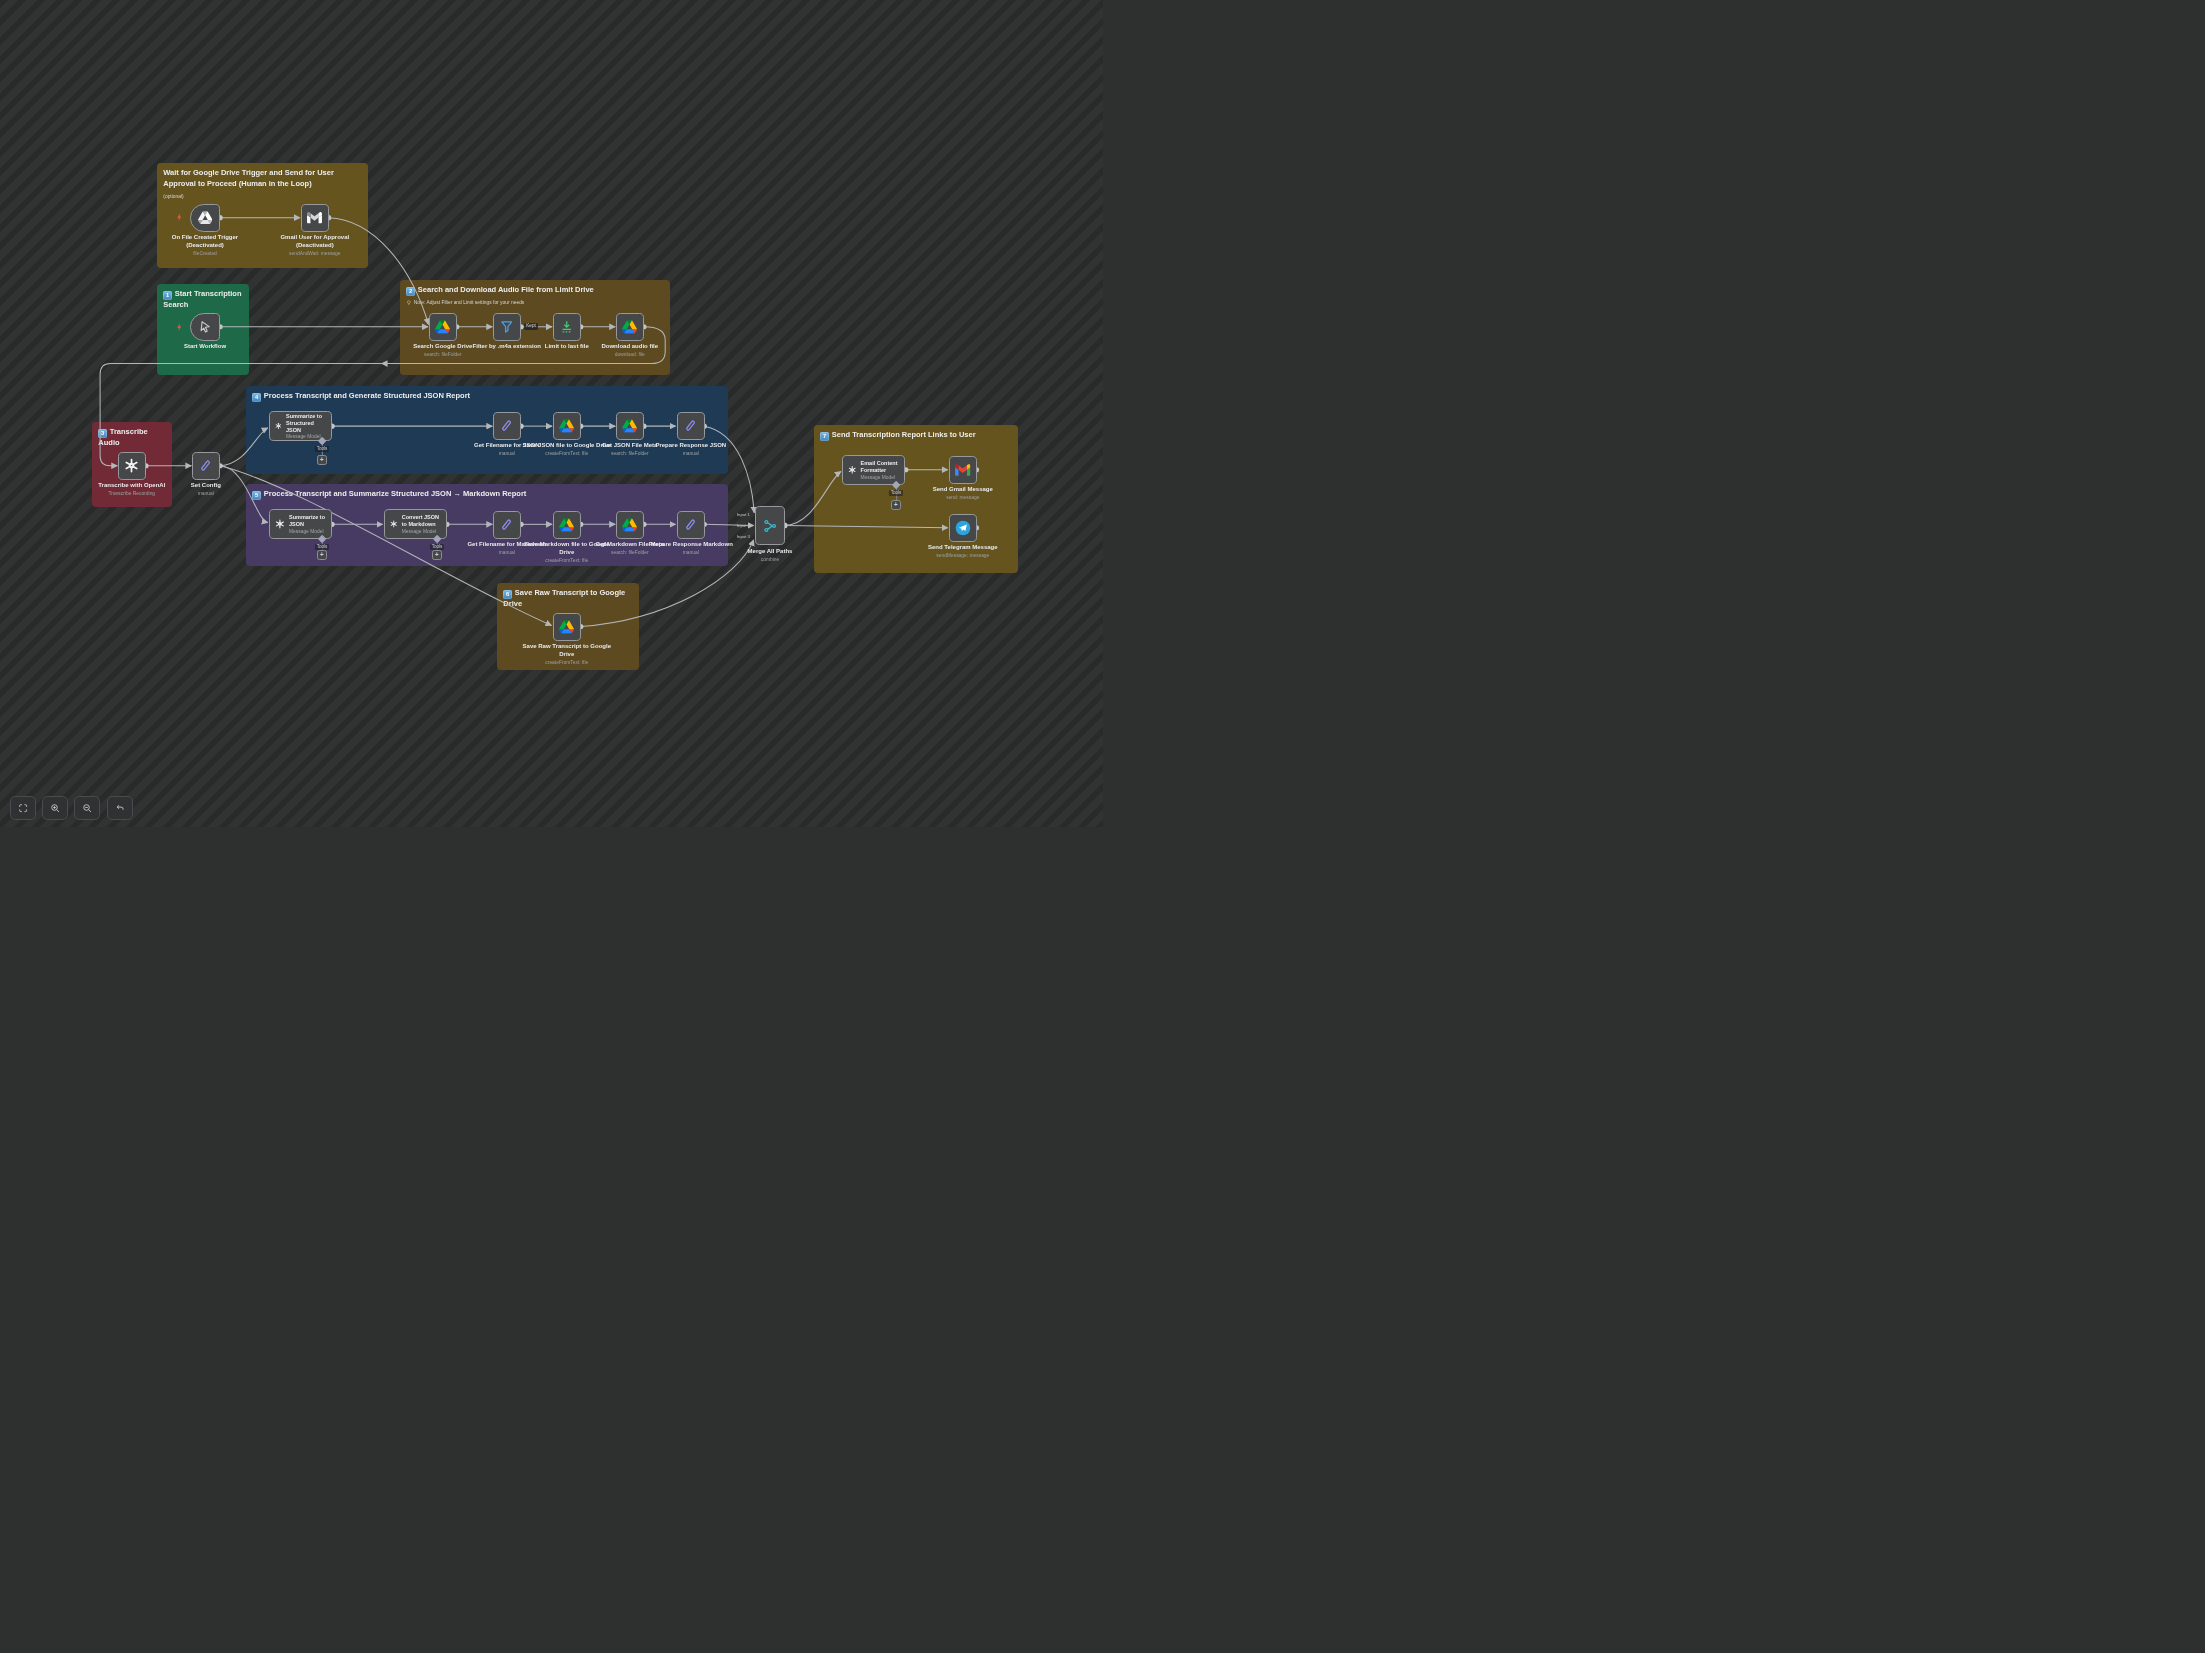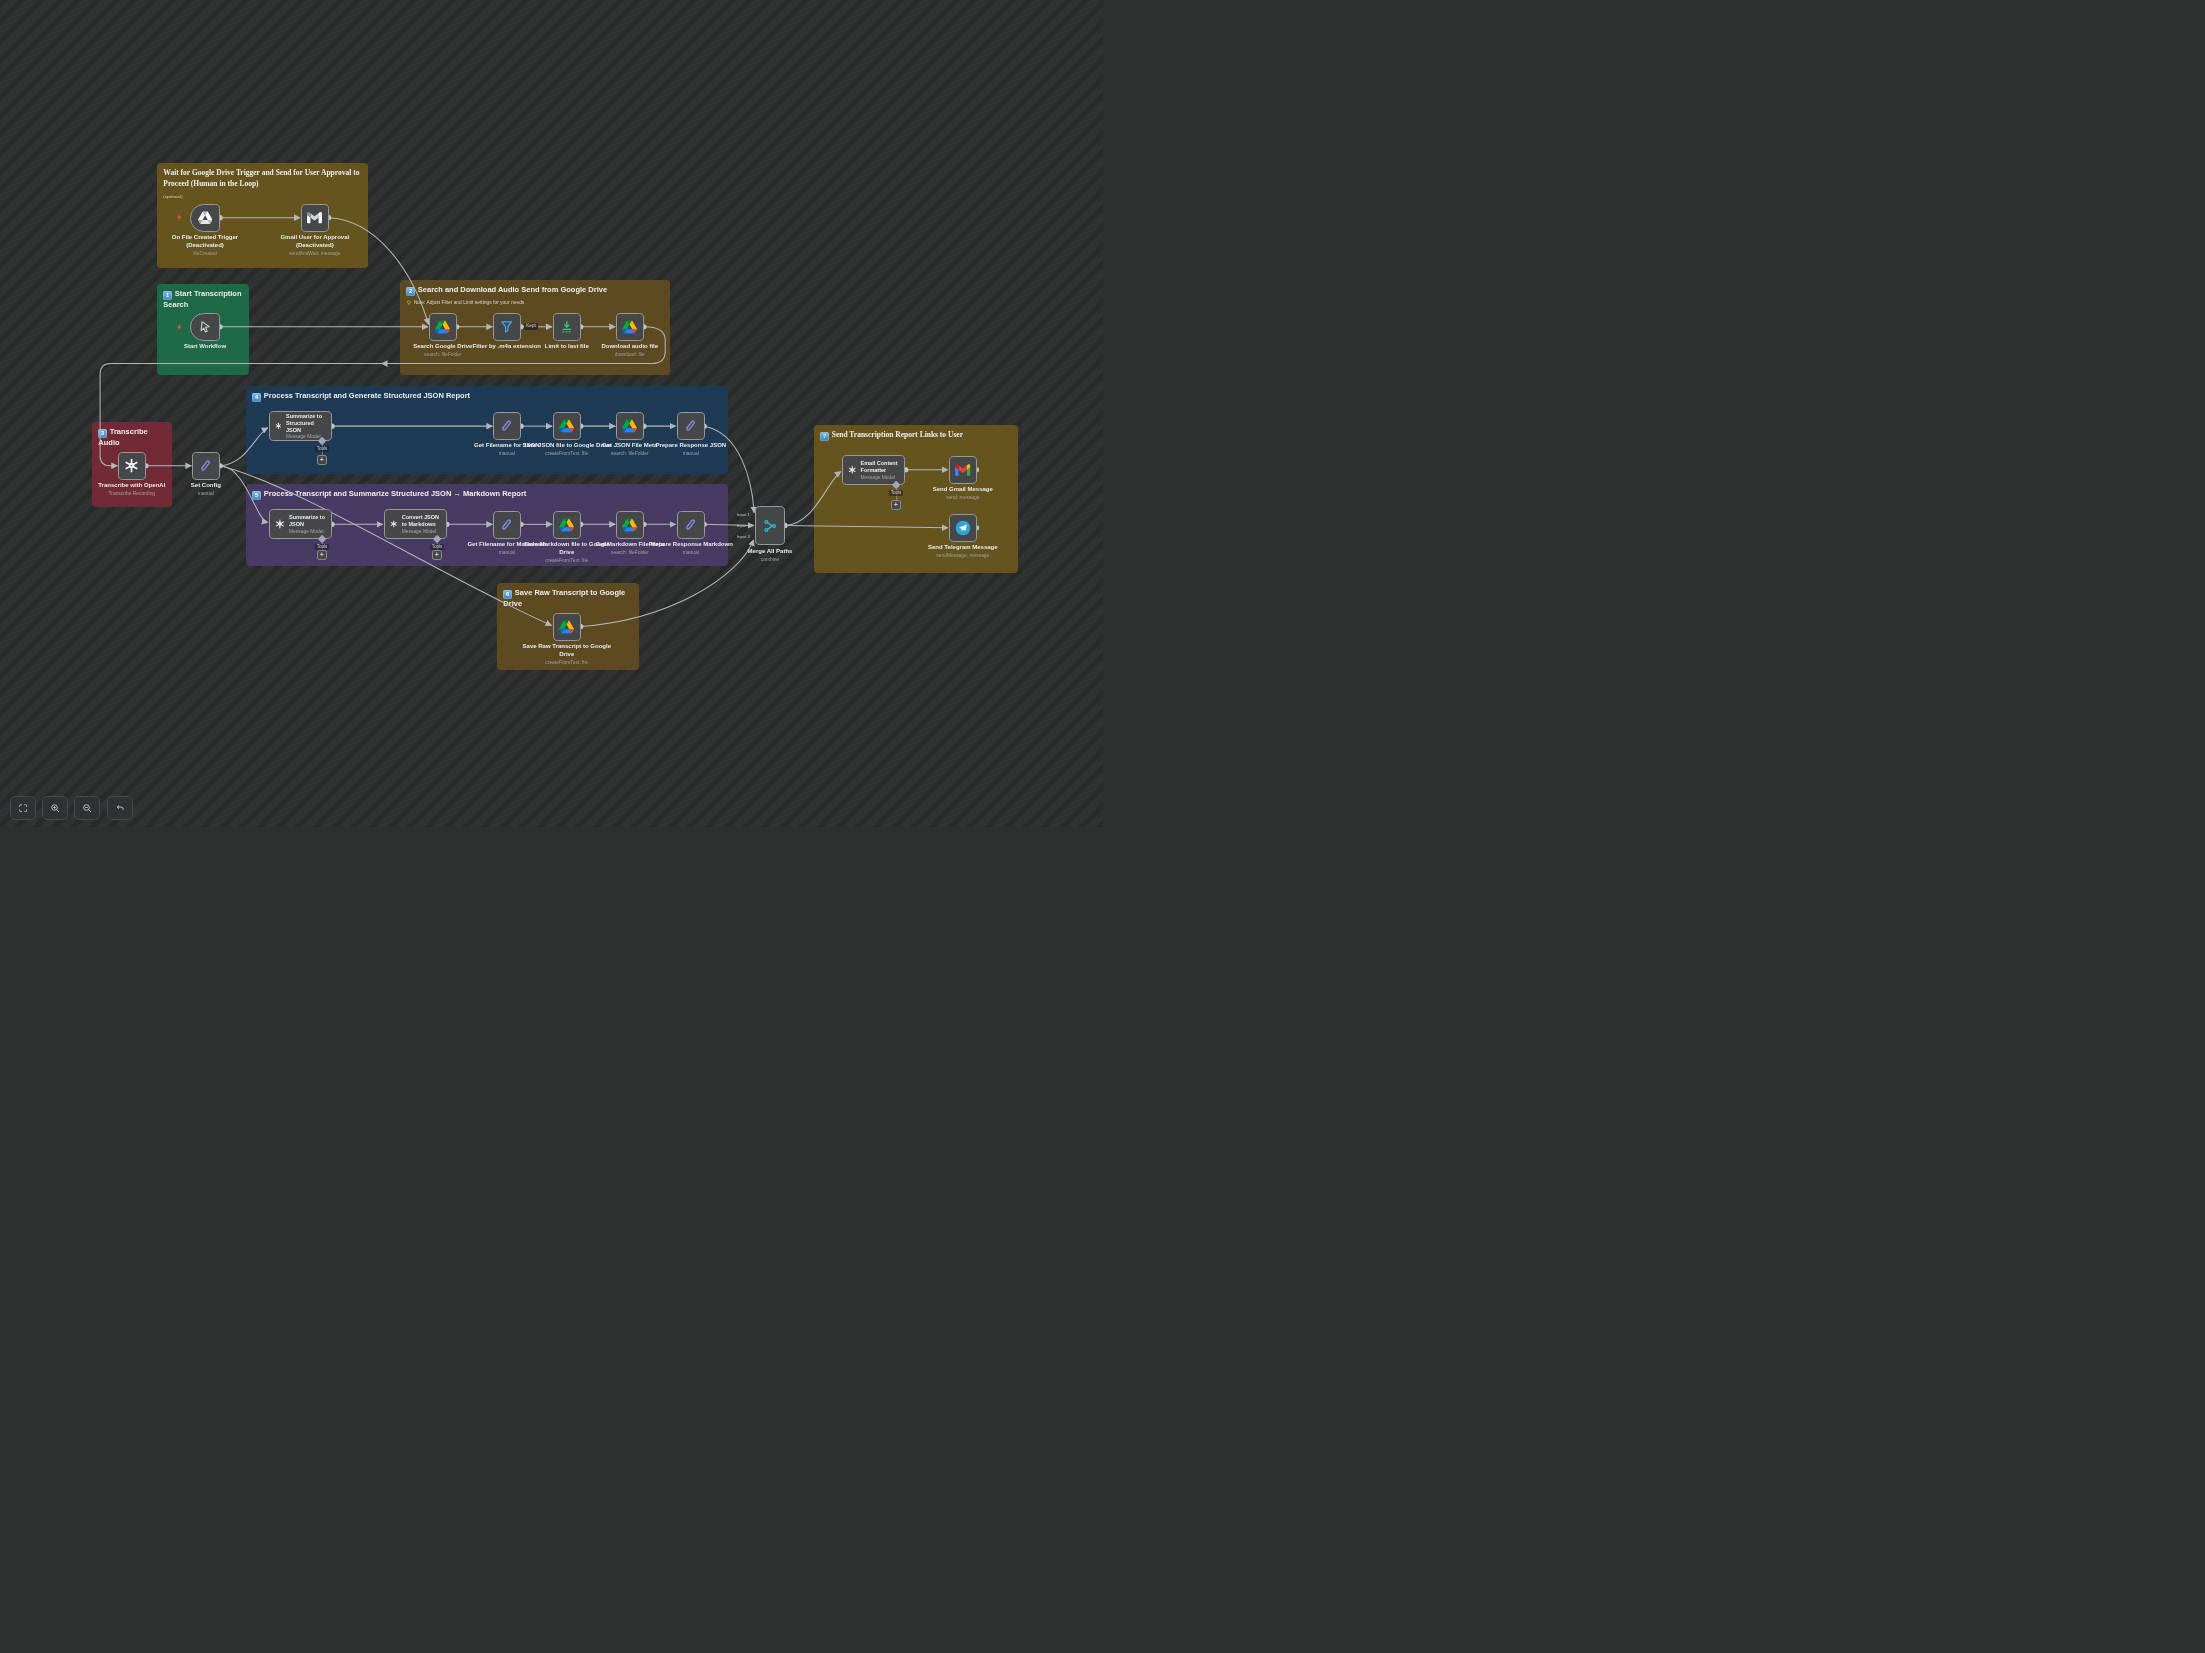--- a/index.html
+++ b/index.html
@@ -2,21 +2,21 @@
 <html style="font-size:9.2px"><head>
 <meta charset="utf-8">
 <style>
   html,body{margin:0;padding:0;width:1103px;height:827px;overflow:hidden;
     font-family:"Liberation Sans",sans-serif;}
   body{background:#2e2f2f;}
   #canvas{position:relative;width:1103px;height:827px;
     background:repeating-linear-gradient(135deg,#292a2a 0 5.7px,#313232 5.7px 13.2px);}
   
   .sticky{position:absolute;border-radius:4px;padding:5.2px 6.3px;box-sizing:border-box;z-index:1;}
-  .c-amber{background:#66541f;font-family:Liberation Serif, serif;}
+  .c-amber{background:#66541f;}
   .c-amber2{background:#5d4a20;}
   .c-green{background:#1e6947;}
   .c-red{background:#722b36;}
   .c-blue{background:#1e3a55;}
   .c-purple{background:#473b63;}
   .stitle{font-size:7.5px;font-weight:700;color:#ededee;line-height:1.45;}
   .badge{display:inline-flex;align-items:center;justify-content:center;width:8.6px;height:8.6px;
     border-radius:2px;background:linear-gradient(#79b9e6,#4286bd);color:#fff;font-size:5.7px;
     font-weight:700;margin-right:2.9px;vertical-align:-1.1px;box-shadow:inset 0 0 0 0.6px rgba(255,255,255,.3);}
   .snote{font-size:4.9px;color:#d5d6d7;margin-top:4px;display:flex;align-items:center;gap:1.7px;}
@@ -127,21 +127,21 @@
   <div class="sticky c-amber" style="left:157px;top:163px;width:211px;height:105px;">
     <div class="stitle">Wait for Google Drive Trigger and Send for User Approval to Proceed (Human in the Loop)</div>
     <div class="snote">(optional)</div>
   </div>
 
   <div class="sticky c-green" style="left:157px;top:284px;width:92px;height:91px;">
     <div class="stitle"><span class="badge">1</span><span>Start Transcription Search</span></div>
   </div>
 
   <div class="sticky c-amber2" style="left:400px;top:280px;width:270px;height:95px;">
-    <div class="stitle"><span class="badge">2</span><span>Search and Download Audio Send from Google Drive</span></div>
+    <div class="stitle"><span class="badge">2</span><span>Search and Download Audio File from Limit Drive</span></div>
     <div class="snote">
         <svg class="icon" width="5.7" height="5.7" viewBox="0 0 10 10">
           <use href="#bulb"></use>
         </svg>
         <span>Note: Adjust Filter and Limit settings for your needs</span>
       </div>
   </div>
 
   <div class="sticky c-red" style="left:92px;top:422px;width:80px;height:85px;">
     <div class="stitle"><span class="badge">3</span><span>Transcribe Audio</span></div>

